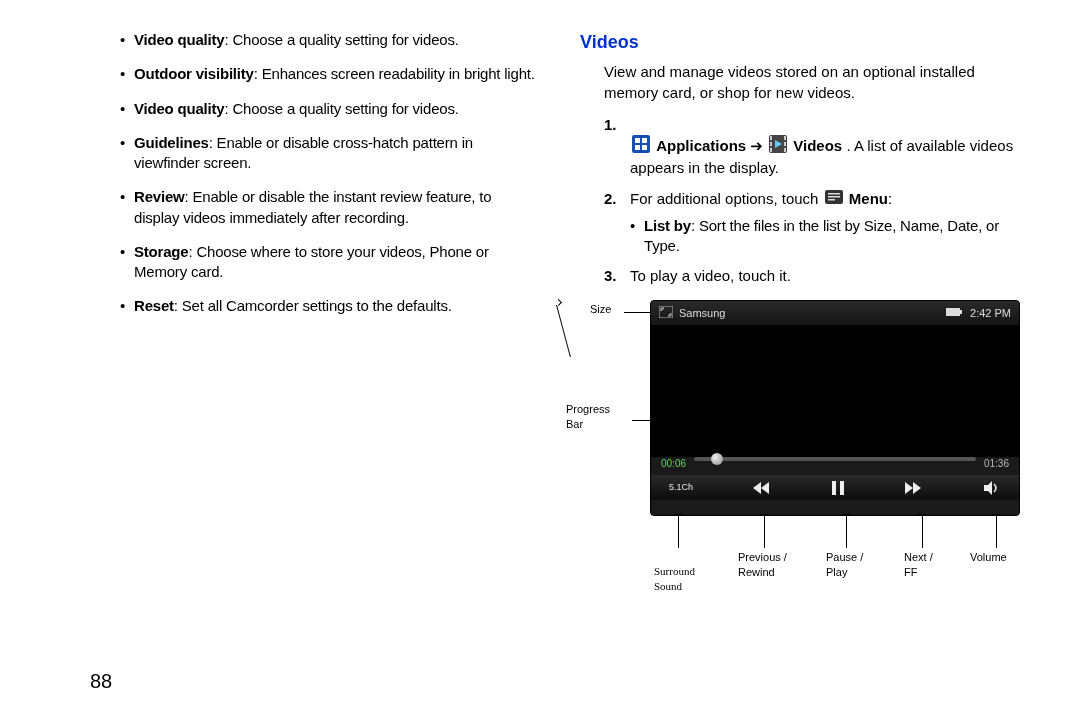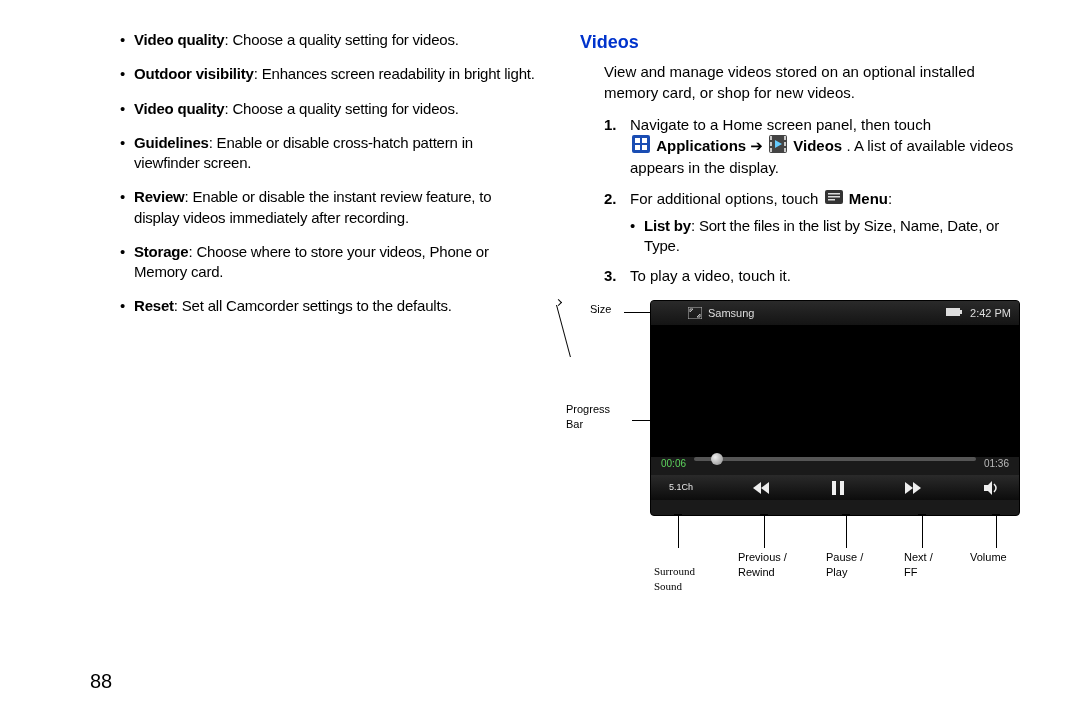--- a/index.html
+++ b/index.html
@@ -114,21 +114,21 @@
   }
   .player-topbar {
     display: flex;
     align-items: center;
     height: 24px;
     padding: 0 8px;
     font-size: 11px;
     color: #ddd;
     background: linear-gradient(#2a2a2a, #141414);
   }
-  .player-brand { flex: 1; display: flex; align-items: center; gap: 6px; margin-left: 29px; }
+  .player-brand { flex: 1; display: flex; align-items: flex-start; gap: 6px; }
   .brand-icon { display:inline-flex; }
   .player-video {
     background: #000;
     height: 132px;
     width: 100%;
   }
   .player-progress {
     display: flex;
     height: 18px;
     padding: 0 10px;
@@ -209,21 +209,21 @@
     </ul>
   </div>
 
   <div class="col right-col">
     <div class="heading">Videos</div>
     <p class="intro">View and manage videos stored on an optional installed memory card, or shop for new videos.</p>
 
     <ol class="steps">
       <li>
         <span class="num">1.</span>
-        <span>Navigate to a Home screen panel, then touch </span><br>
+        <br>
         <span class="inline-icon">
           <svg width="18" height="18">
               <rect x="0" y="0" width="18" height="18" fill="#1a4db3" rx="2"></rect>
               <rect x="3" y="3" width="5" height="5" fill="#fff"></rect>
               <rect x="10" y="3" width="5" height="5" fill="#fff"></rect>
               <rect x="3" y="10" width="5" height="5" fill="#fff"></rect>
               <rect x="10" y="10" width="5" height="5" fill="#fff"></rect>
             </svg>
         </span>
         <span class="bold">Applications</span>

